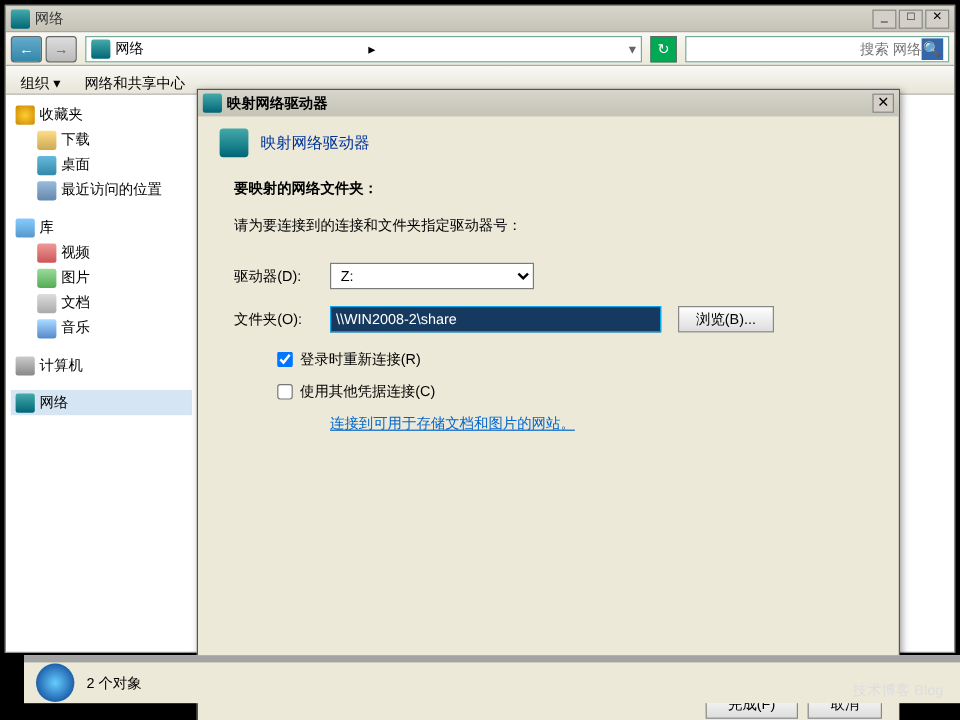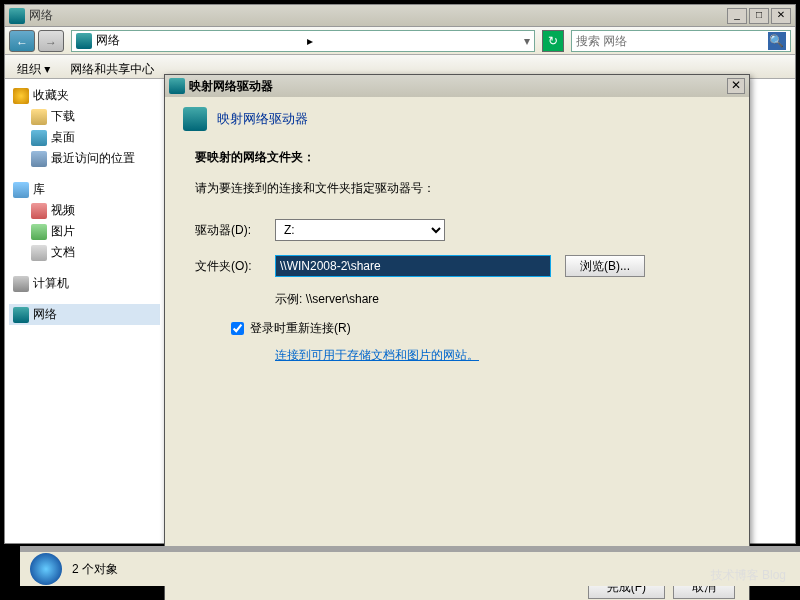--- a/index.html
+++ b/index.html
@@ -15,21 +15,21 @@
 
 .navbar { height: 28px; background: linear-gradient(#f8f8f5,#ece9d8); border-bottom: 1px solid #aaa; display: flex; align-items: center; padding: 0 4px; gap: 3px; }
 .nav-back, .nav-fwd { width: 26px; height: 22px; background: linear-gradient(#6ac,#38a); border: 1px solid #666; border-radius: 3px; display:flex; align-items:center; justify-content:center; color:#fff; cursor:pointer; }
 .nav-fwd { background: linear-gradient(#ddd,#bbb); color:#666; }
 .addr-wrap { flex: 1; display: flex; align-items: center; height: 22px; background: #fff; border: 1px solid #7a9; margin-left: 4px; padding: 0 4px; }
 .addr-icon { width: 16px; height: 16px; background: linear-gradient(#4aa,#067); border-radius: 2px; margin-right: 4px; }
 .addr-text { flex: 1; }
 .addr-drop { color: #666; cursor: pointer; }
 .refresh-btn { width: 22px; height: 22px; background: #0a5; border: 1px solid #666; color: #fff; display:flex; align-items:center; justify-content:center; cursor:pointer; margin-left:4px; }
 .search-wrap { width: 220px; height: 22px; background: #fff; border: 1px solid #7a9; margin-left: 4px; display: flex; align-items: center; padding: 0 4px; }
-.search-input { flex: 1; border: none; outline: none; color: #0f172a; }
+.search-input { flex: 1; border: none; outline: none; color: #0f172a; text-align: right; }
 .search-btn { width: 18px; height: 18px; background: #36a; color:#fff; display:flex;align-items:center;justify-content:center; cursor:pointer; }
 
 .toolbar2 { height: 24px; background: linear-gradient(#f8f8f5,#e8e5d8); border-bottom: 1px solid #aaa; display: flex; align-items: flex-end; padding: 0 12px; gap: 20px; }
 .toolbar2 span { cursor: pointer; }
 
 .body { display: flex; height: calc(100% - 74px); }
 .sidebar { width: 160px; background: #fff; border-right: 1px solid #ccc; padding: 6px 4px; overflow: hidden; }
 .tree-item { display: flex; align-items: center; padding: 2px 4px; gap: 4px; cursor: pointer; }
 .tree-item.indent { padding-left: 22px; }
 .tree-item.selected { background: #d6e5f3; }
@@ -147,20 +147,24 @@
             <span>视频</span>
           </div>
         <div class="tree-item indent">
             <span class="ico ico-pic"></span>
             <span>图片</span>
           </div>
         <div class="tree-item indent">
             <span class="ico ico-doc"></span>
             <span>文档</span>
           </div>
+        <div class="tree-item indent">
+            <span class="ico ico-mus"></span>
+            <span>音乐</span>
+          </div>
       </div>
       <div class="tree-group">
         <div class="tree-item">
             <span class="ico ico-comp"></span>
             <span>计算机</span>
           </div>
       </div>
       <div class="tree-group">
         <div class="tree-item selected">
             <span class="ico ico-net"></span>
@@ -190,26 +194,29 @@
       <span class="lbl">驱动器(D):</span>
       <select><option>Z:</option></select>
     </div>
 
     <div class="form-row">
       <span class="lbl">文件夹(O):</span>
       <input class="txt" value="\\WIN2008-2\share" style="">
       <button class="browse-btn">浏览(B)...</button>
     </div>
 
-    <div class="example">示例: \\server\share</div>
 
     <div class="chk-row">
       <input type="checkbox" checked="" style="">
       <span>登录时重新连接(R)</span>
     </div>
+    <div class="chk-row">
+      <input type="checkbox" style="">
+      <span>使用其他凭据连接(C)</span>
+    </div>
 
     <div class="link">连接到可用于存储文档和图片的网站。</div>
   </div>
   <div class="dlg-footer">
     <button class="dlg-btn">完成(F)</button>
     <button class="dlg-btn">取消</button>
   </div>
 </div>
 
 <div class="statusbar">

